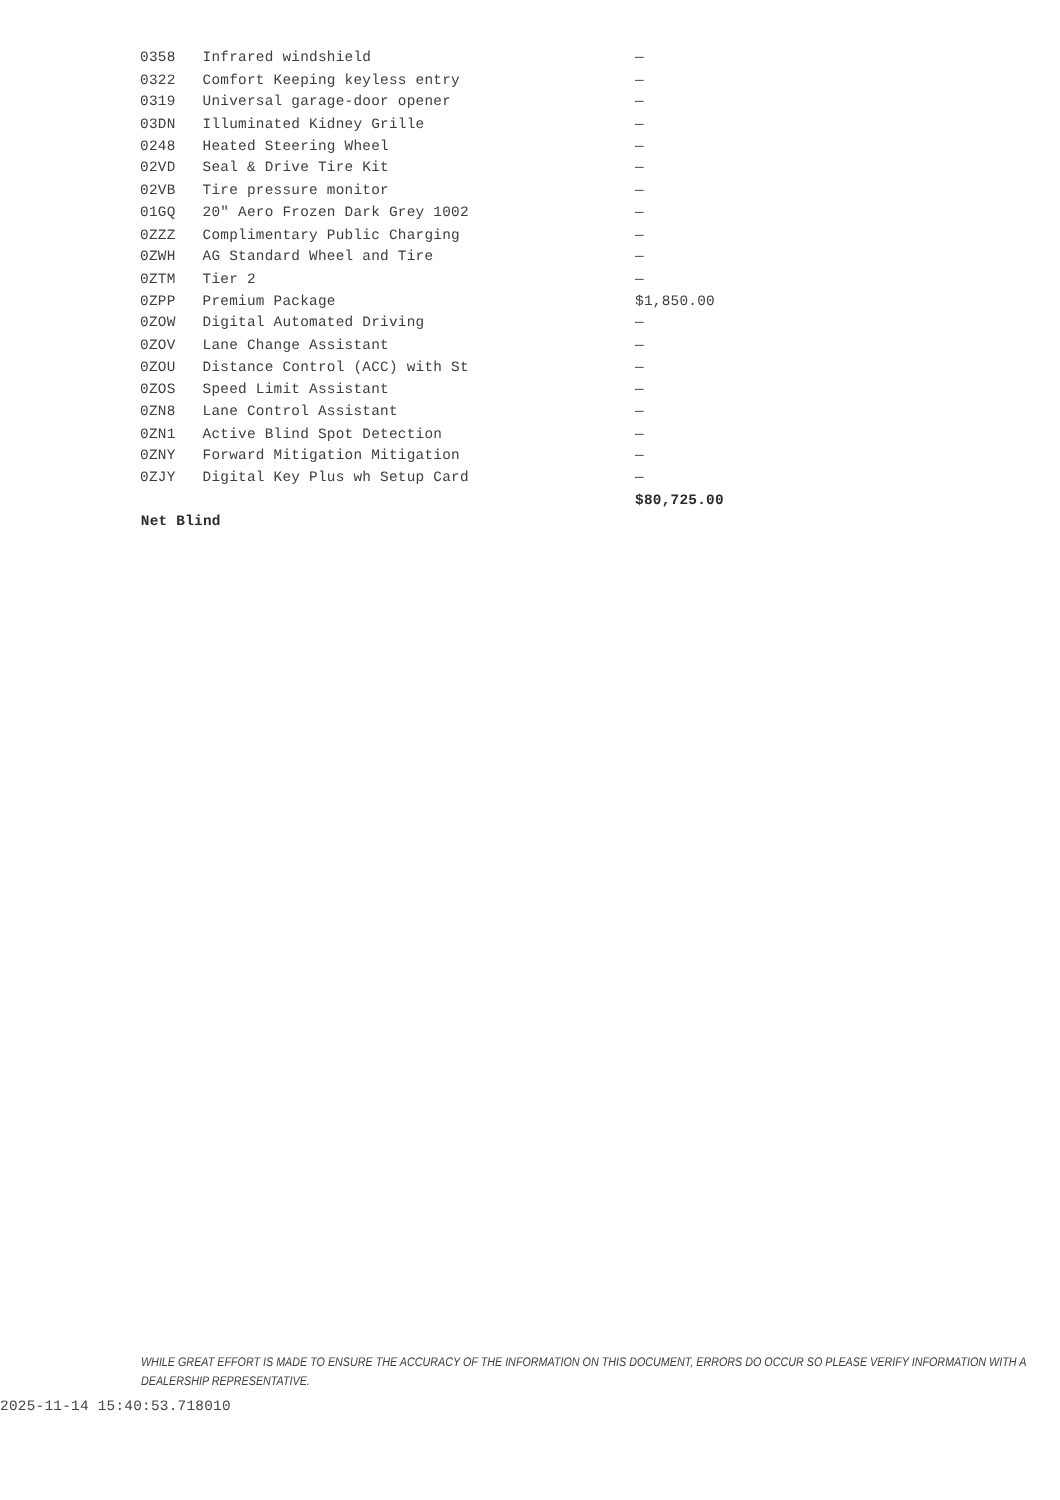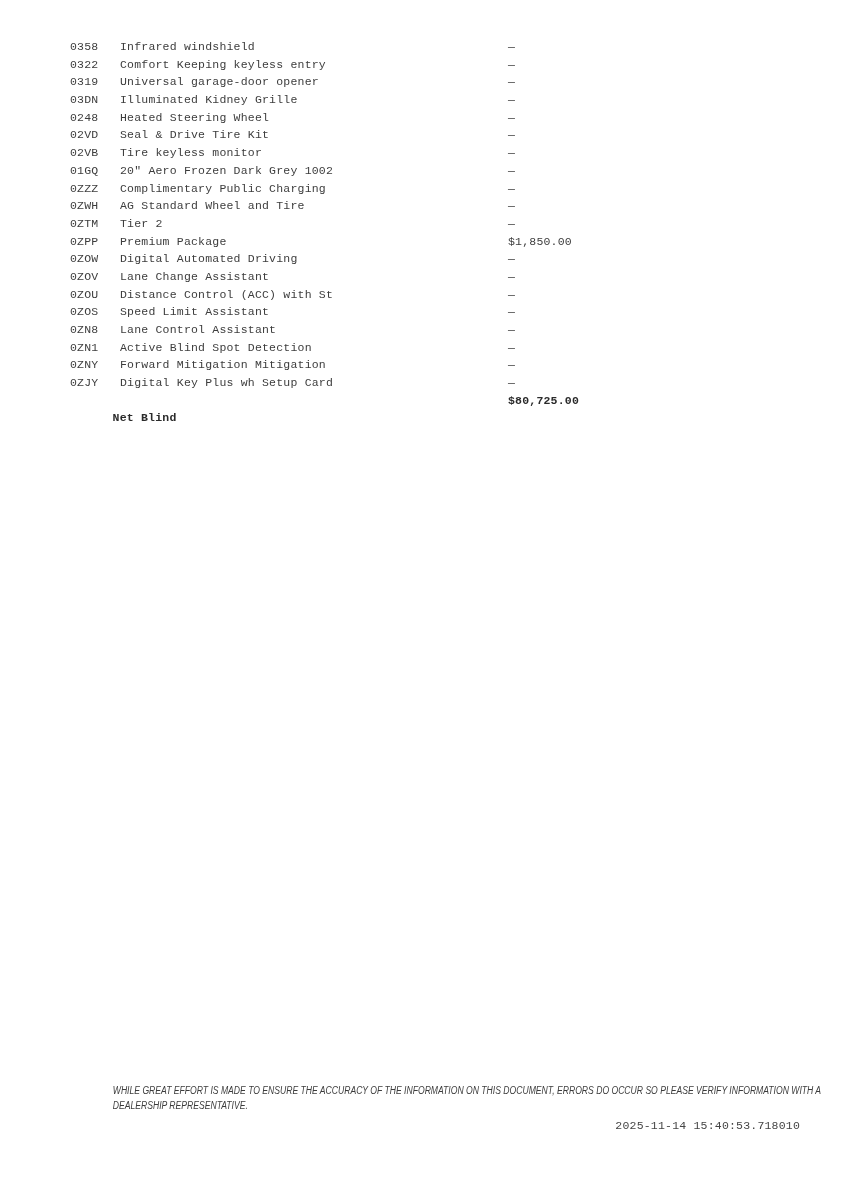--- a/index.html
+++ b/index.html
@@ -26,20 +26,21 @@
     letter-spacing: 0.2px;
   }
   .row {
     position: relative;
     height: 17.7px;
     white-space: pre;
   }
   .code {
     display: inline-block;
     width: 50px;
+    margin-left: 42px;
   }
   .price {
     position: absolute;
     left: 438px;
     top: 0;
   }
   .net-total-row {
     font-weight: bold;
     color: #2b2b2b;
   }
@@ -58,42 +59,42 @@
   .disclaimer .line {
     white-space: nowrap;
     transform: scaleX(0.86);
     transform-origin: 50% 0;
   }
   .timestamp {
     position: absolute;
     top: 1119px;
     left: 0;
     width: 800px;
-    text-align: right;
+    text-align: left;
     font-family: "Liberation Mono", "DejaVu Sans Mono", monospace;
     font-size: 11.5px;
     color: #454545;
     letter-spacing: 0.2px;
     white-space: pre;
   }
 </style>
 </head>
 <body>
 
 <div class="page">
 
   <div class="options-list">
 
     <div class="row"><span class="code">0358</span><span>Infrared windshield</span><span class="price">—</span></div>
       <div class="row"><span class="code">0322</span><span>Comfort Keeping keyless entry</span><span class="price">—</span></div>
       <div class="row"><span class="code">0319</span><span>Universal garage-door opener</span><span class="price">—</span></div>
       <div class="row"><span class="code">03DN</span><span>Illuminated Kidney Grille</span><span class="price">—</span></div>
       <div class="row"><span class="code">0248</span><span>Heated Steering Wheel</span><span class="price">—</span></div>
       <div class="row"><span class="code">02VD</span><span>Seal &amp; Drive Tire Kit</span><span class="price">—</span></div>
-      <div class="row"><span class="code">02VB</span><span>Tire keyless monitor</span><span class="price">—</span></div>
+      <div class="row"><span class="code">02VB</span><span>Tire pressure monitor</span><span class="price">—</span></div>
       <div class="row"><span class="code">01GQ</span><span>20" Aero Frozen Dark Grey 1002</span><span class="price">—</span></div>
       <div class="row"><span class="code">0ZZZ</span><span>Complimentary Public Charging</span><span class="price">—</span></div>
       <div class="row"><span class="code">0ZWH</span><span>AG Standard Wheel and Tire</span><span class="price">—</span></div>
       <div class="row"><span class="code">0ZTM</span><span>Tier 2</span><span class="price">—</span></div>
       <div class="row"><span class="code">0ZPP</span><span>Premium Package</span><span class="price">$1,850.00</span></div>
       <div class="row"><span class="code">0ZOW</span><span>Digital Automated Driving</span><span class="price">—</span></div>
       <div class="row"><span class="code">0ZOV</span><span>Lane Change Assistant</span><span class="price">—</span></div>
       <div class="row"><span class="code">0ZOU</span><span>Distance Control (ACC) with St</span><span class="price">—</span></div>
       <div class="row"><span class="code">0ZOS</span><span>Speed Limit Assistant</span><span class="price">—</span></div>
       <div class="row"><span class="code">0ZN8</span><span>Lane Control Assistant</span><span class="price">—</span></div>

